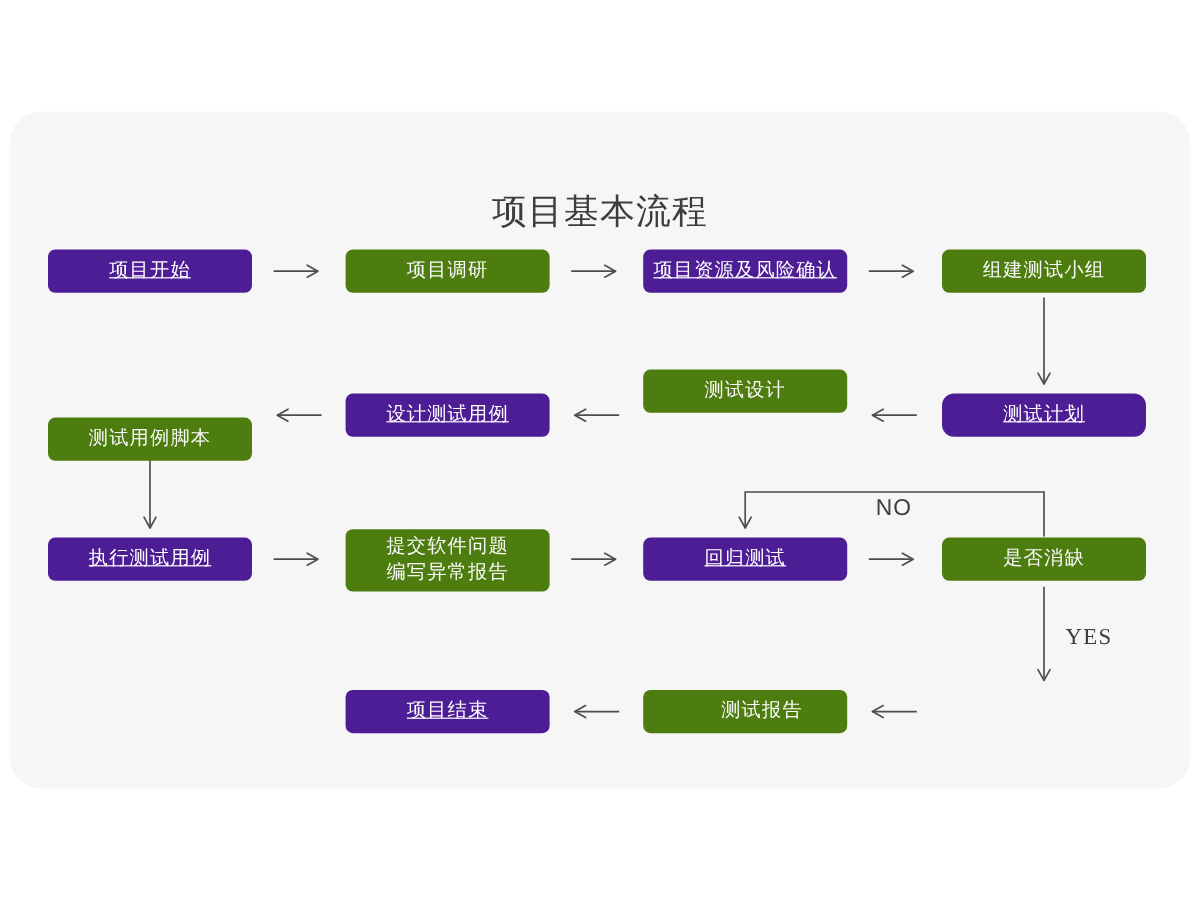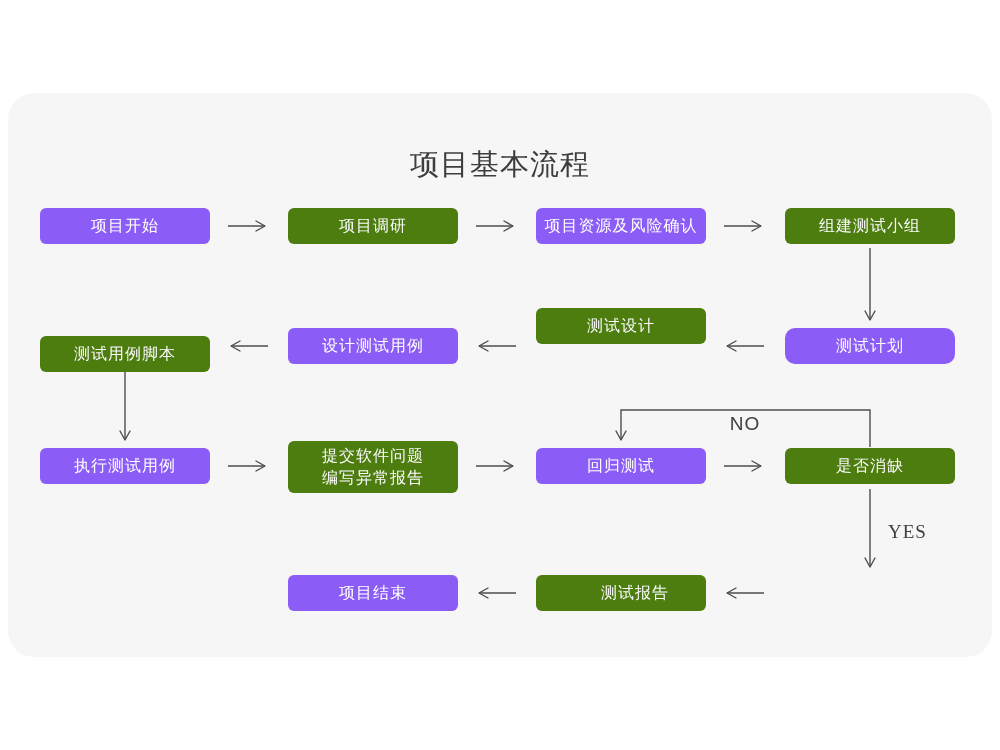--- a/index.html
+++ b/index.html
@@ -22,21 +22,21 @@
     width: 984px;
     height: 564px;
     background: #f6f6f6;
     border-radius: 26px;
   }
   .title {
     position: absolute;
     left: 0;
     right: 0;
     top: 140px;
-    margin: 5px;
+    margin: 17px;
     text-align: center;
     font-size: 29px;
     font-weight: 500;
     letter-spacing: 1px;
     color: #3d3d3d;
   }
   .edges {
     position: absolute;
     left: 0;
     top: 0;
@@ -53,22 +53,23 @@
     align-items: center;
     justify-content: center;
     text-align: center;
     font-size: 16px;
     letter-spacing: 1px;
     white-space: pre-line;
     line-height: 22px;
     box-sizing: border-box;
   }
   .node.primary {
-    background: #8b5cf6;
+    background: #4c1d95;
     color: #ffffff;
+    text-decoration: underline;
   }
   .node.secondary {
     background: #4d7c0f;
     color: #fbfbfb;
   }
   .node.tall {
     height: 52px;
   }
   .edge-label {
     position: absolute;
@@ -131,21 +132,21 @@
   </svg>
 
   <div class="node primary" style="left:40px;  top:208px;">项目开始</div>
   <div class="node secondary" style="left:288px; top:208px;">项目调研</div>
   <div class="node primary" style="left:536px; top:208px;">项目资源及风险确认</div>
   <div class="node secondary" style="left:785px; top:208px;">组建测试小组</div>
 
   <div class="node primary" style="left:785px; top:328px;border-radius:10px;">测试计划</div>
   <div class="node secondary" style="left:536px; top:308px;">测试设计</div>
   <div class="node primary" style="left:288px; top:328px;">设计测试用例</div>
-  <div class="node secondary" style="left:40px;  top:336px;">测试用例脚本</div>
+  <div class="node secondary" style="left:40px;  top:348px;">测试用例脚本</div>
 
   <div class="node primary" style="left:40px;  top:448px;">执行测试用例</div>
   <div class="node secondary tall" style="left:288px; top:441px;">提交软件问题
 编写异常报告</div>
   <div class="node primary" style="left:536px; top:448px;">回归测试</div>
   <div class="node secondary" style="left:785px; top:448px;">是否消缺</div>
 
   <div class="node secondary" style="left:536px; top:575px;padding-left:28px;">测试报告</div>
   <div class="node primary" style="left:288px; top:575px;">项目结束</div>
 

